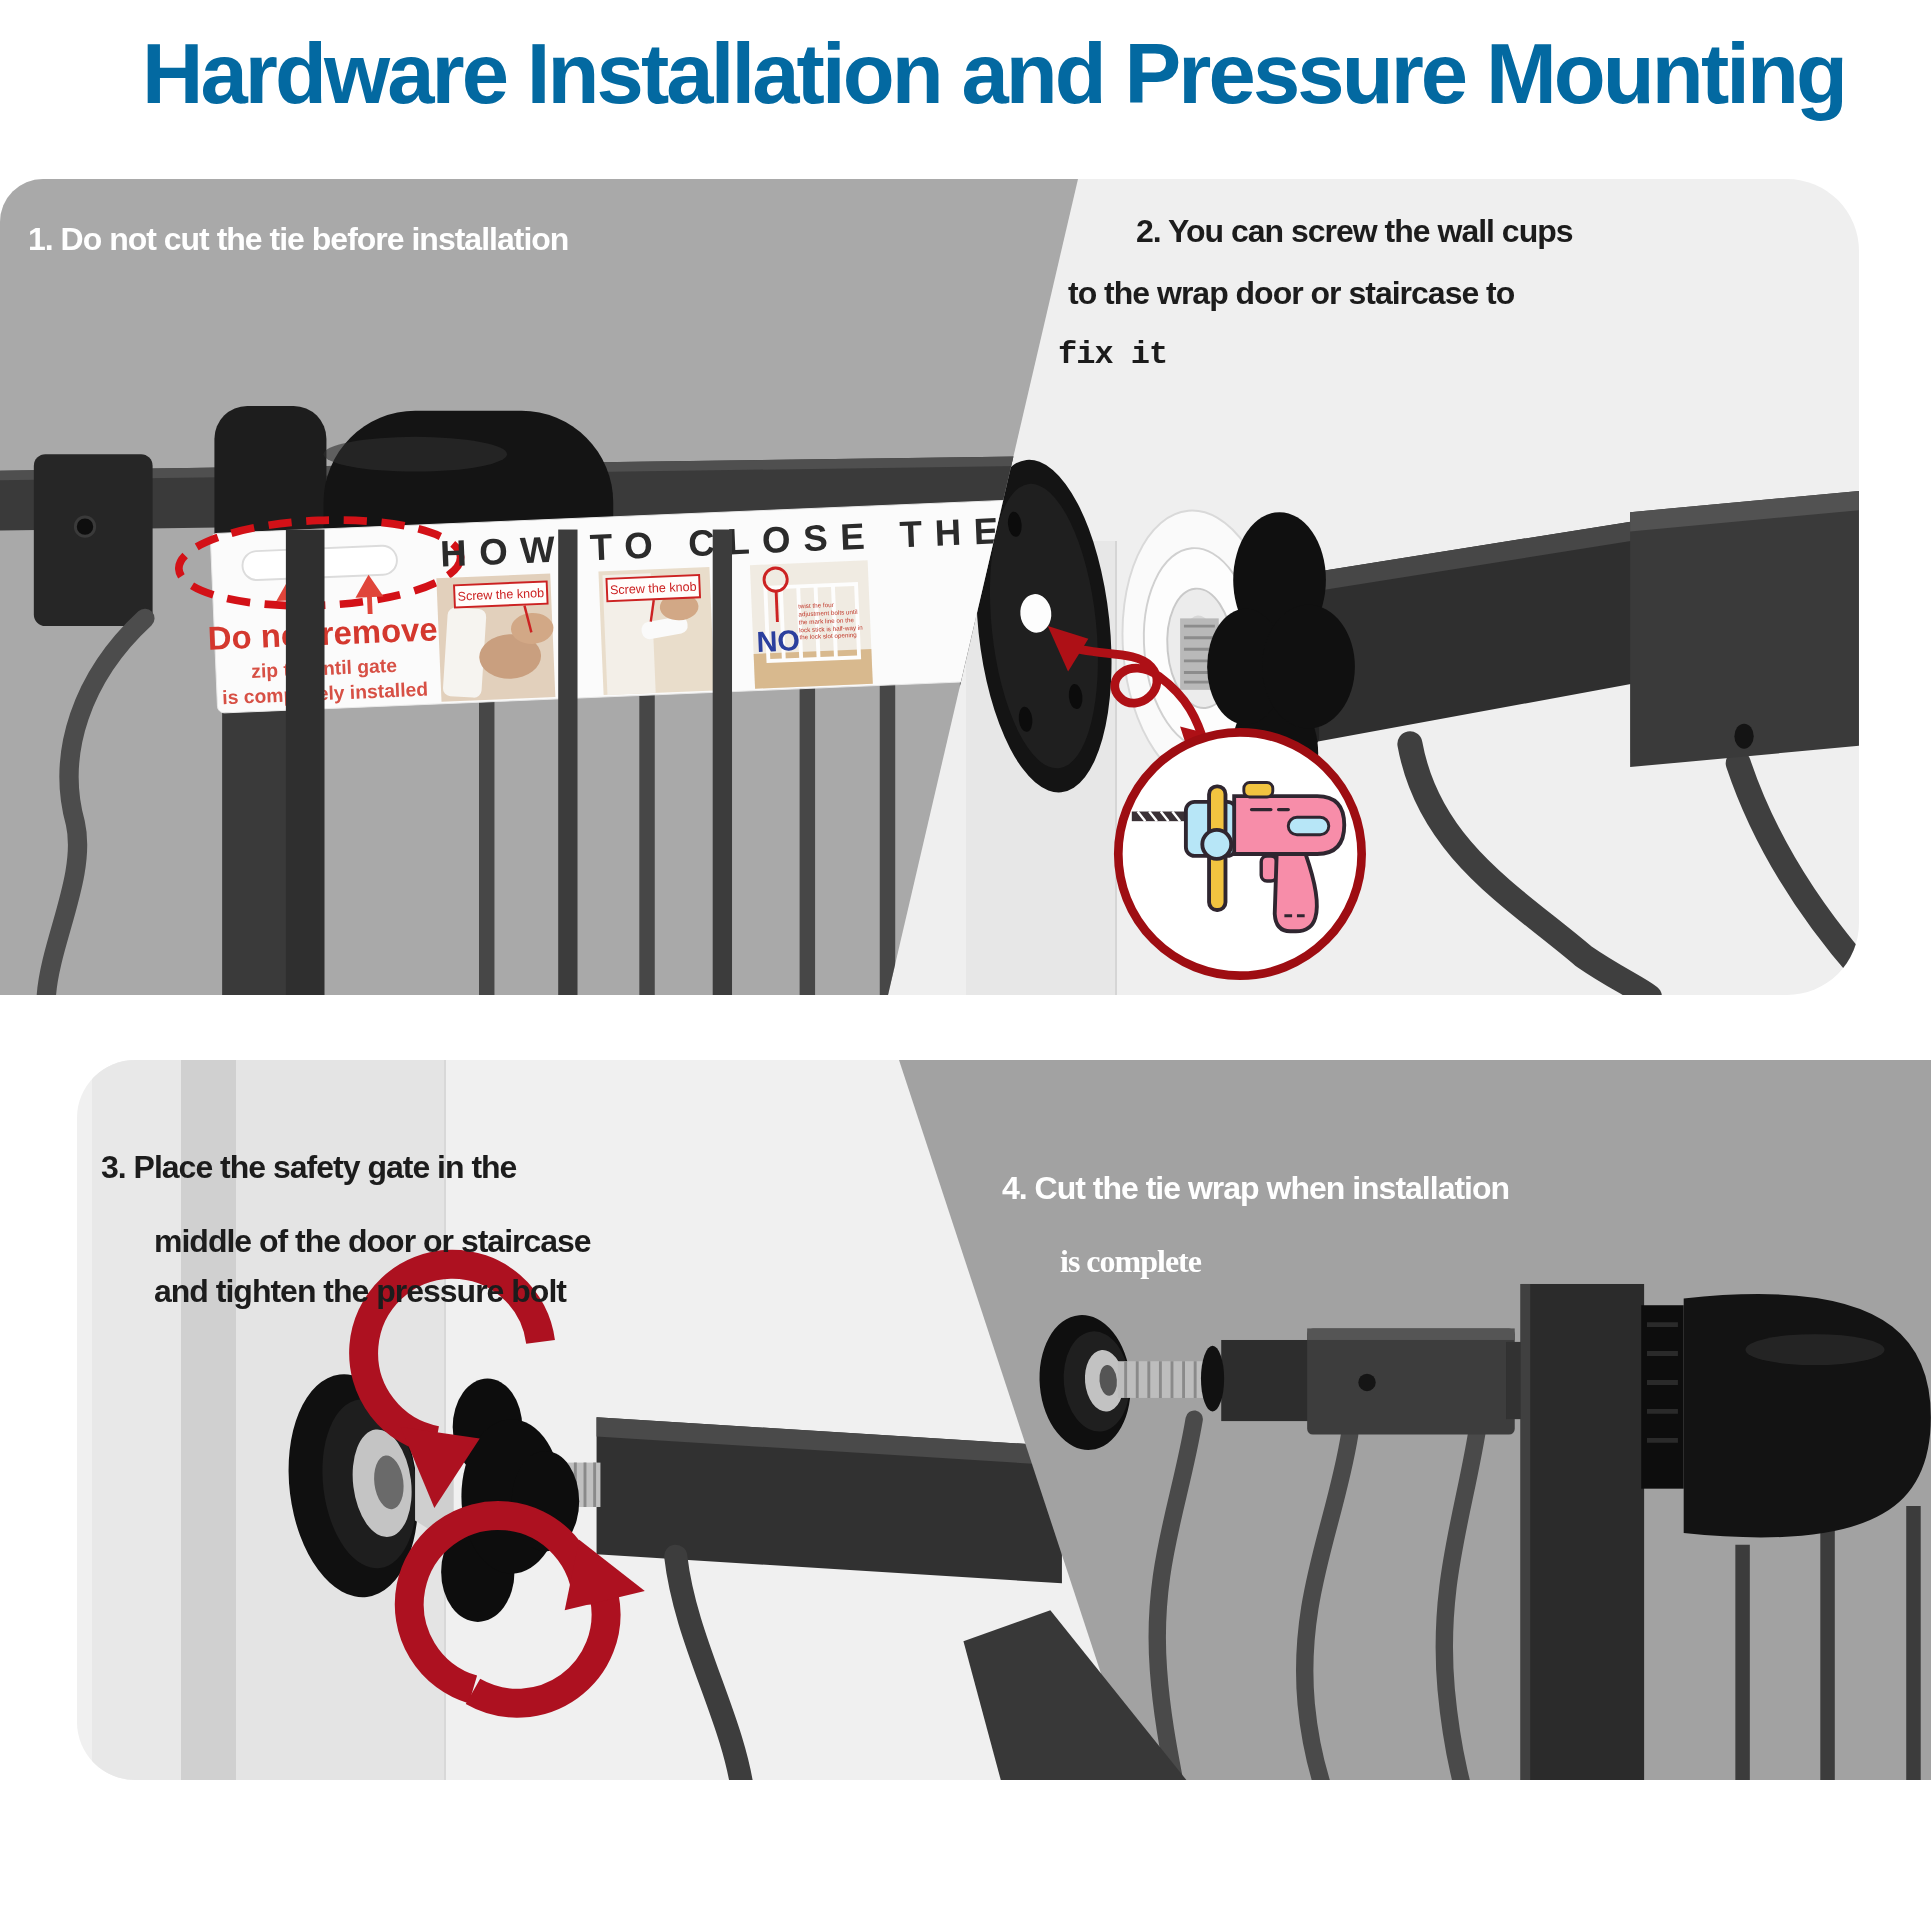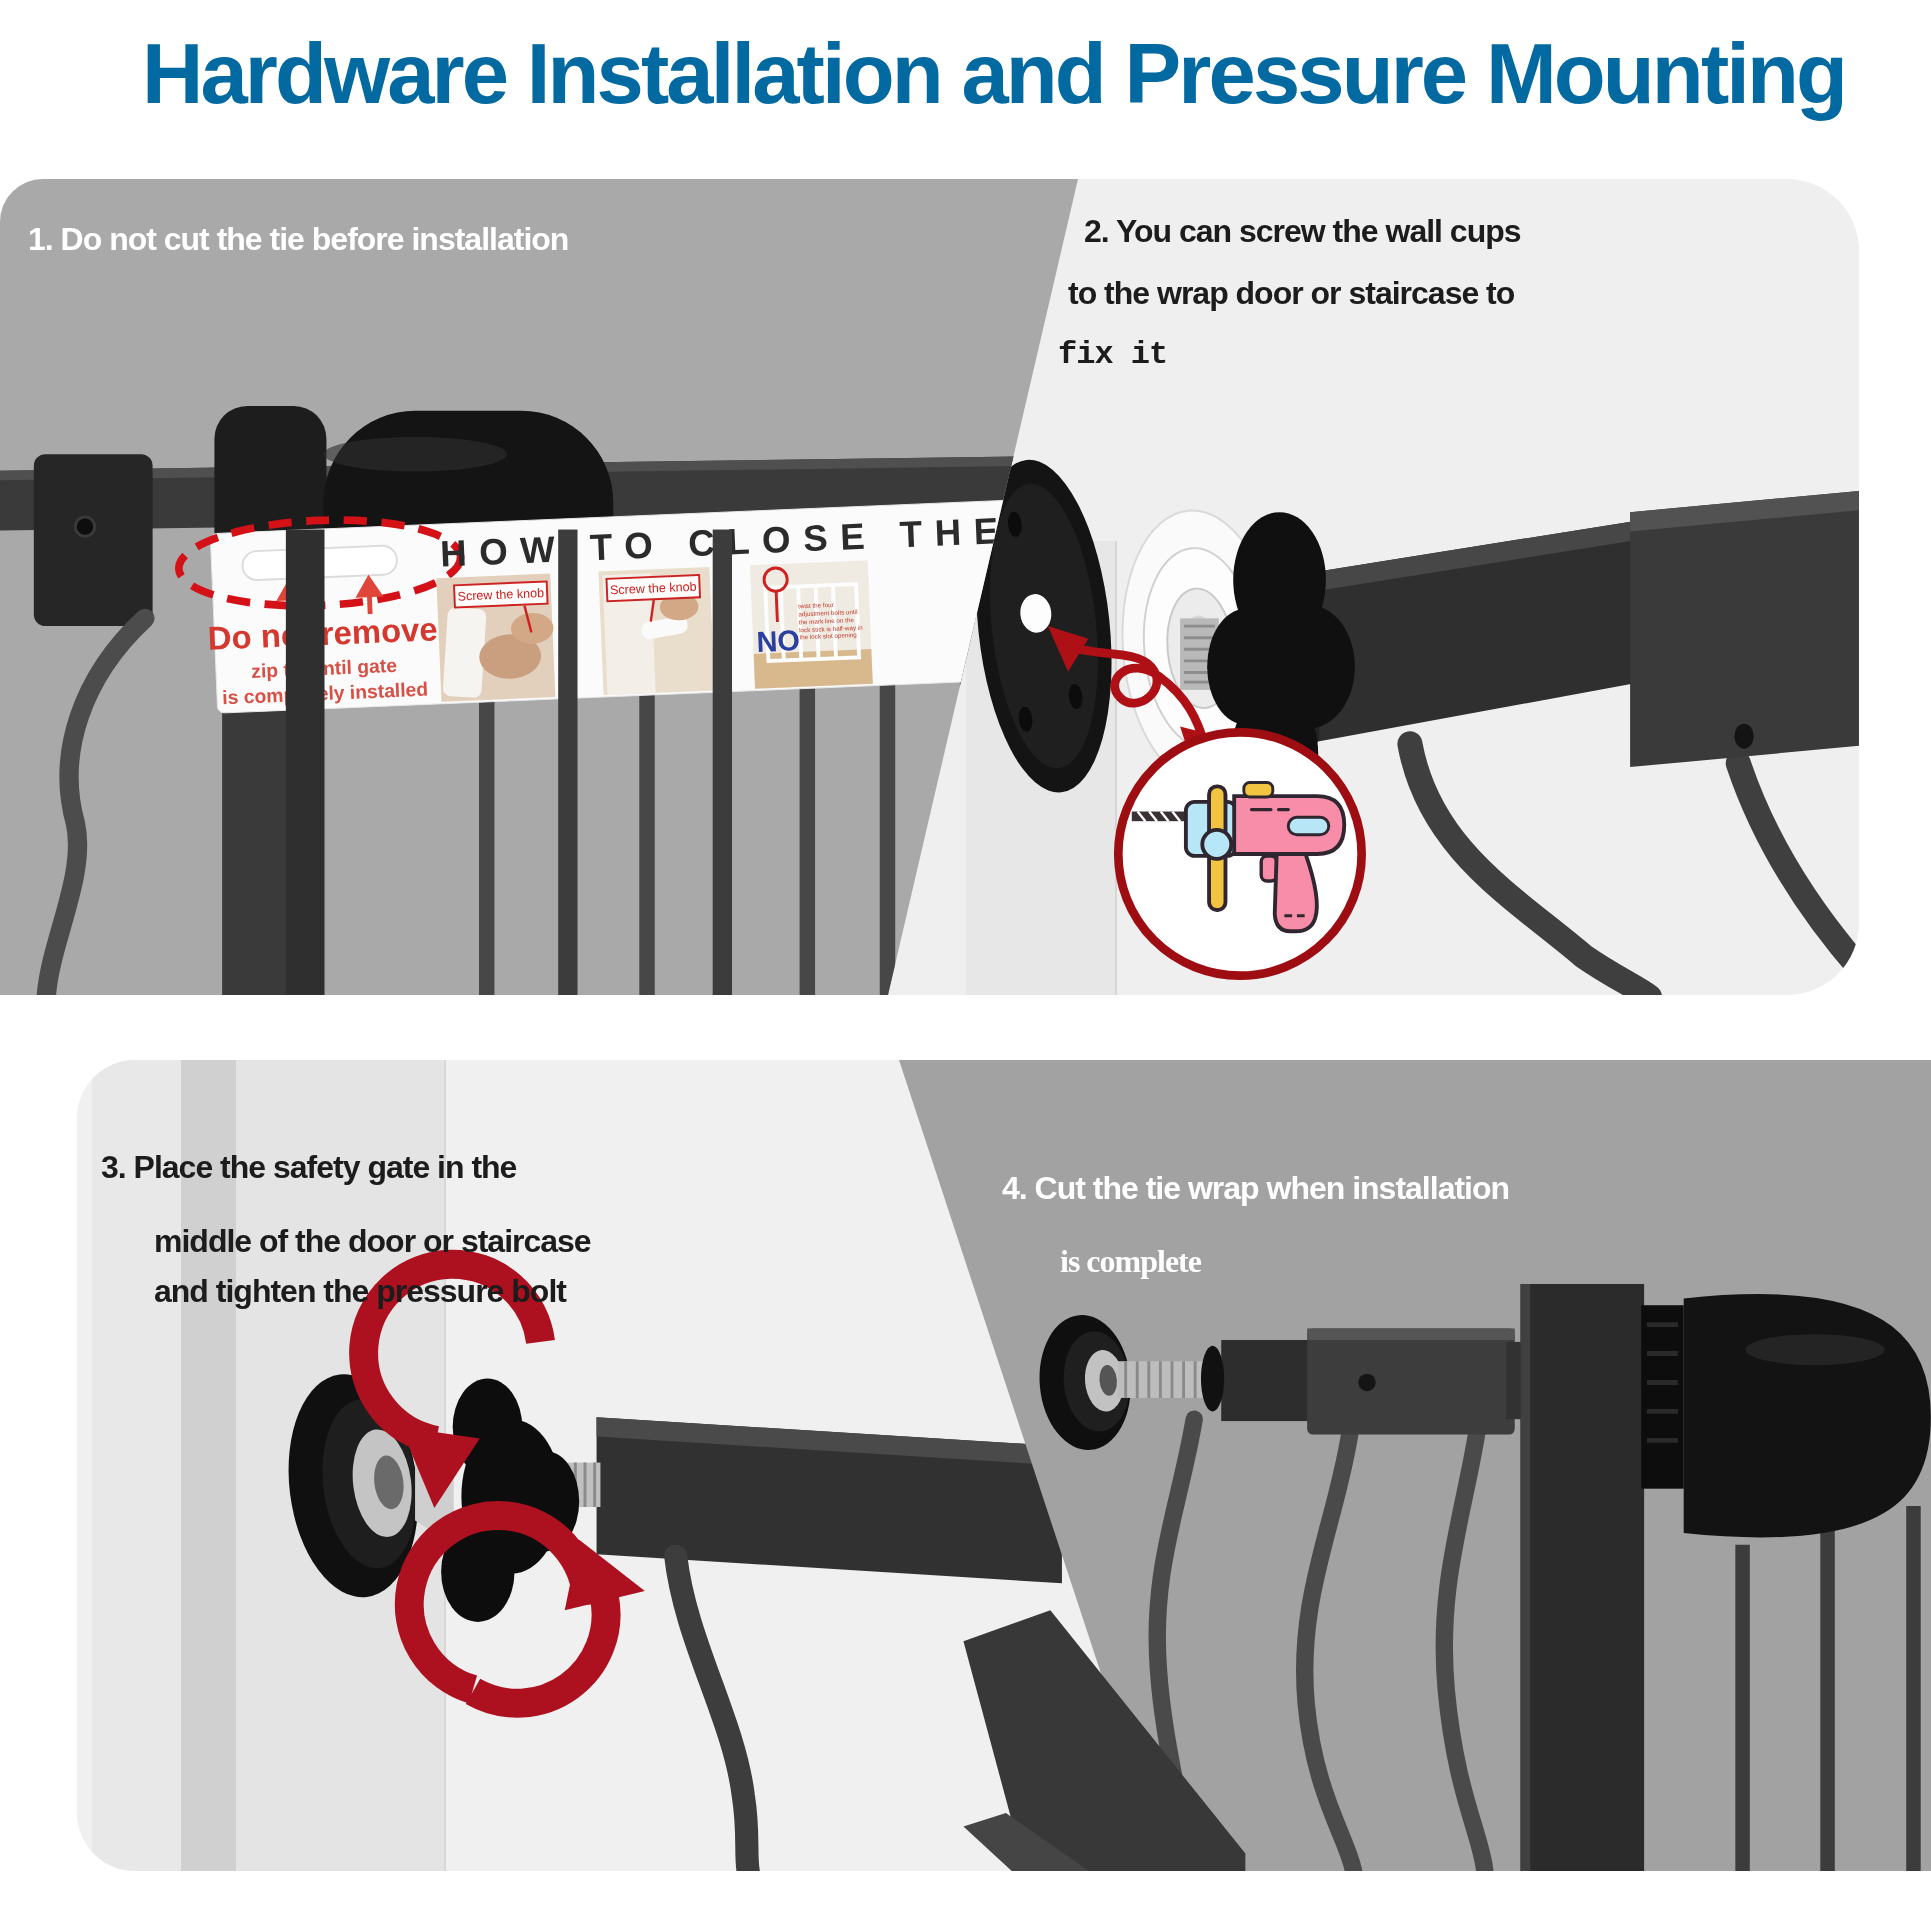--- a/index.html
+++ b/index.html
@@ -2,21 +2,21 @@
 <html><head>
 <meta charset="utf-8">
 <style>
   html,body{margin:0;padding:0;background:#ffffff;}
   .canvas{position:relative;width:1931px;height:1931px;background:#ffffff;overflow:hidden;
           font-family:"Liberation Sans",sans-serif;}
   .title{position:absolute;left:0;top:25px;width:1931px;text-align:center;
          font-size:85px;font-weight:800;letter-spacing:-2.9px;color:#0369a1;white-space:nowrap;padding-left:28px;}
   .row{position:absolute;overflow:hidden;}
   #toprow{left:0;top:179px;width:1859px;height:816px;border-radius:43px 72px 72px 0;background:#efefef;}
-  #bottomrow{left:77px;top:1060px;width:1854px;height:811px;border-radius:58px 0 0 58px;background:#f0f0f0;text-align:center;}
+  #bottomrow{left:77px;top:1060px;width:1854px;height:720px;border-radius:58px 0 0 58px;background:#f0f0f0;text-align:center;}
   .overlay{position:absolute;inset:0;}
   #gray1{background:#a9a9a9;clip-path:polygon(0 0,1078px 0,888px 816px,0 816px);}
   #gray2{background:#a2a2a2;clip-path:polygon(822px 0,1854px 0,1854px 811px,1089px 811px);}
   .h{position:absolute;font-size:32px;font-weight:700;letter-spacing:-1px;color:#1c1c1c;white-space:nowrap;}
   .h.white{color:#ffffff;}
   .band{position:absolute;top:0;height:100%;}
   svg.lay{position:absolute;left:0;top:0;}
   .ph3caption{position:absolute;left:799px;top:422px;width:66px;height:54px;overflow:hidden;
               font-size:6.3px;line-height:1.25;color:#c0392b;transform:rotate(-2.4deg);}
 </style>
@@ -97,21 +97,21 @@
 
         <rect x="1306" y="886" width="16" height="26" rx="6" fill="#f78da9" stroke="#2f2630" stroke-width="3.5"></rect>
         <path d="M1322 884 h30 q16 46 10 66 q-4 14 -20 14 h-6 q-15 0 -16 -18 z" fill="#f78da9" stroke="#2f2630" stroke-width="4" stroke-linejoin="round"></path>
         <path d="M1330 948 h22" stroke="#2f2630" stroke-width="3" stroke-dasharray="8 5"></path>
 
         <rect x="1252" y="814" width="17" height="128" rx="8" fill="#f2c440" stroke="#2f2630" stroke-width="4"></rect>
         <circle cx="1260" cy="874" r="15" fill="#b7e6f7" stroke="#2f2630" stroke-width="4"></circle>
       </g>
     </svg>
 
-    <div class="h" style="left:1084px;top:34px;text-align:center;">2. You can screw the wall cups</div>
+    <div class="h" style="left:1136px;top:34px;text-align:center;">2. You can screw the wall cups</div>
     <div class="h" style="left:1068px;top:96px;">to the wrap door or staircase to</div>
     <div class="h" style="left:1058px;top:157px;font-family:Liberation Mono, monospace;">fix it</div>
 
     <div class="overlay" id="gray1">
       <svg class="lay" width="1859" height="816" viewBox="0 185 1925 845">
 
         <g stroke="#474747" stroke-width="16">
           <line x1="504" y1="548" x2="504" y2="1030"></line>
             <line x1="670" y1="548" x2="670" y2="1030"></line>
           <line x1="836" y1="548" x2="836" y2="1030"></line>

